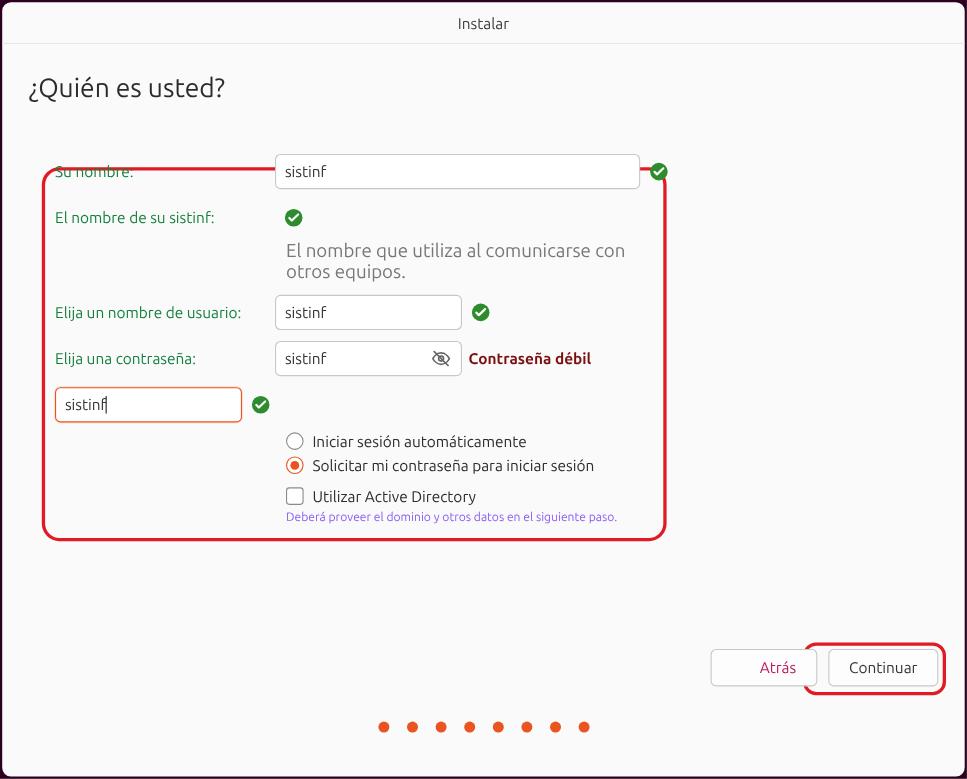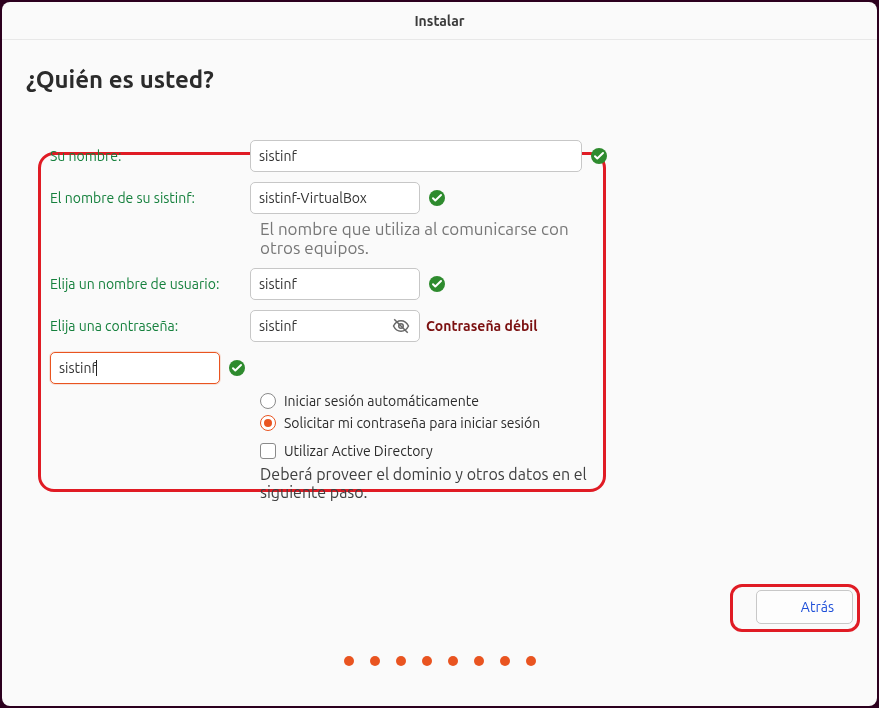--- a/index.html
+++ b/index.html
@@ -20,31 +20,31 @@
     flex-direction: column;
     position: relative;
   }
   .titlebar {
     height: 38px;
     display: flex;
     align-items: center;
     justify-content: center;
     border-bottom: 1px solid #e8e8e8;
     font-size: 14px;
-    font-weight: 700;
+    font-weight: 400;
     color: #3b3b3b;
   }
   .content {
     padding: 26px 24px 10px 24px;
     flex: 1;
     position: relative;
   }
   h1 {
     font-size: 24px;
-    font-weight: 700;
+    font-weight: 400;
     color: #2b2b2b;
     margin-bottom: 36px;
   }
   .form-area {
     position: relative;
     margin-left: 14px;
     width: 580px;
     padding: 10px 10px 16px 10px;
   }
   .highlight-box {
@@ -144,22 +144,22 @@
   .radio { border-radius: 50%; }
   .checkbox { border-radius: 3px; }
   .radio.selected { border-color: #e95420; }
   .radio.selected::after {
     content: "";
     width: 8px; height: 8px;
     background: #e95420;
     border-radius: 50%;
   }
   .ad-hint {
-    font-size: 16px;
-    color: #404040;
+    font-size: 11px;
+    color: #8b5cf6;
     margin-left: 210px;
     margin-top: 2px;
   }
   .footer {
     position: absolute;
     right: 24px;
     top: 550px;
     display: flex;
     gap: 10px;
   }
@@ -168,21 +168,21 @@
     height: 34px;
     border: 1px solid #c8c8c8;
     border-radius: 5px;
     background: #fdfdfd;
     font-size: 14px;
     padding: 0 18px;
     cursor: pointer;
     color: #333;
     font-family: inherit;
   }
-  .btn.disabled { color: #1d4ed8; padding-left: 44px; }
+  .btn.disabled { color: #be185d; padding-left: 44px; }
   .dots {
     position: absolute;
     left: 0; right: 0;
     bottom: 40px;
     display: flex;
     justify-content: center;
     gap: 16px;
   }
   .dot {
     width: 10px; height: 10px;
@@ -222,21 +222,20 @@
         <span class="check-icon">
           <svg viewBox="0 0 18 18">
               <circle cx="9" cy="9" r="8" fill="#2e8b2e"></circle>
               <path d="M5 9.2l2.3 2.3L13 6" stroke="#fff" stroke-width="2" fill="none" stroke-linecap="round" stroke-linejoin="round"></path>
             </svg>
         </span>
       </div>
 
       <div class="row">
         <div class="label">El nombre de su sistinf:</div>
-        <input class="input short" style="width: 170px;" value="sistinf-VirtualBox">
         <span class="check-icon">
           <svg viewBox="0 0 18 18">
               <circle cx="9" cy="9" r="8" fill="#2e8b2e"></circle>
               <path d="M5 9.2l2.3 2.3L13 6" stroke="#fff" stroke-width="2" fill="none" stroke-linecap="round" stroke-linejoin="round"></path>
             </svg>
         </span>
       </div>
       <div class="hint">El nombre que utiliza al comunicarse con otros equipos.</div>
 
       <div class="row">
@@ -290,20 +289,21 @@
       <div class="check-row" style="margin-top:12px">
         <span class="checkbox"></span>
         <span>Utilizar Active Directory</span>
       </div>
       <div class="ad-hint">Deberá proveer el dominio y otros datos en el siguiente paso.</div>
 
     </div>
 
     <div class="footer">
       <button class="btn disabled">Atrás</button>
+      <button class="btn">Continuar</button>
     </div>
 
   </div>
 
   <div class="dots">
     <span class="dot"></span>
     <span class="dot"></span>
     <span class="dot"></span>
     <span class="dot"></span>
     <span class="dot"></span>

